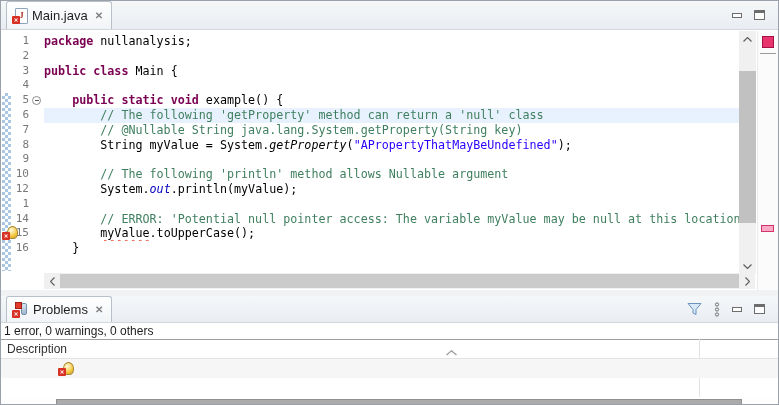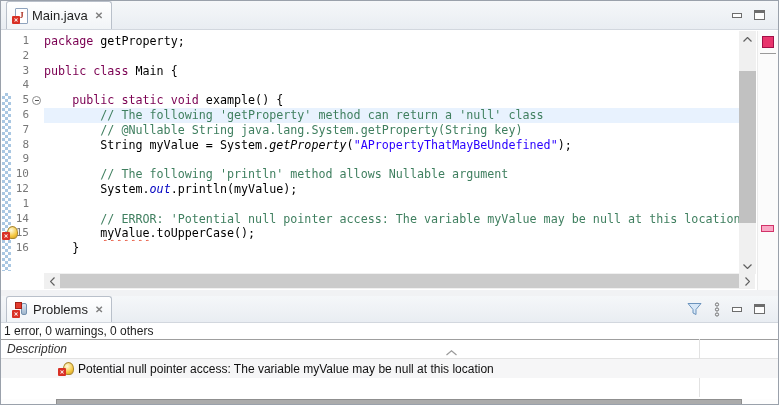--- a/index.html
+++ b/index.html
@@ -57,21 +57,21 @@
                   background:radial-gradient(circle at 35% 30%, #fffbe0, #f5c842 60%, #cf9a1f); border:1px solid #a8852c; }
   .bulb::after { content:"\2715"; position:absolute; left:0; bottom:0; width:8px; height:8px; background:#d93025; border-radius:1px;
                  color:#fff; font-size:5.5px; line-height:8px; text-align:center; font-weight:bold; font-family:"Liberation Sans",sans-serif; }
   .bulb-sm { position:relative; width:14px; height:14px; flex:0 0 14px; }
   .bulb-sm::before { content:""; position:absolute; left:5px; top:0; width:9px; height:11px; border-radius:50% 50% 42% 42%;
                   background:radial-gradient(circle at 35% 30%, #fffbe0, #f5c842 60%, #cf9a1f); border:1px solid #a8852c; }
   .bulb-sm::after { content:"\2715"; position:absolute; left:0; bottom:0; width:8px; height:8px; background:#d93025; border-radius:1px;
                  color:#fff; font-size:5.5px; line-height:8px; text-align:center; font-weight:bold; }
 
   
-  .tk-keyword { color:#7B0052; font-weight:normal; }
+  .tk-keyword { color:#7B0052; font-weight:bold; }
   .tk-comment { color:#3F7F5F; }
   .tk-string { color:#2A00FF; }
   .tk-static_method { font-style:italic; }
   .tk-static_field { color:#0000C0; font-style:italic; }
   .tk-error { text-decoration:underline wavy #e4452a 1px; text-underline-offset:2px; }
 
   
   .vscroll { position:absolute; top:1px; right:22px; width:17px; height:243px; background:#f0f0f0; }
   .vscroll .arr { position:absolute; left:0; width:100%; height:16px; display:flex; align-items:center; justify-content:center; }
   .vscroll .arr.up { top:0; } .vscroll .arr.down { bottom:0; }
@@ -86,21 +86,21 @@
   .hscroll .arr { position:absolute; top:0; width:16px; height:100%; display:flex; align-items:center; justify-content:center; }
   .hscroll .arr.left { left:0; } .hscroll .arr.right { right:0; }
   .hscroll .thumb { position:absolute; left:16px; right:16px; top:1px; bottom:1px; background:#cbcbcb; }
 
   .sash { position:absolute; top:289px; left:0; width:100%; height:6px; background:#f1f2f4; }
 
   
   .problems-pane { position:absolute; top:295px; left:0; width:100%; height:109px; background:#fff;padding-left:32px; }
   .p-summary { position:absolute; top:27px; left:0; right:0; height:16px; background:#fff; font-size:12px; color:#1c1c1c; line-height:16px; padding-left:3px; }
   .p-header { position:absolute; top:43px; left:0; right:0; height:20px; background:#fff; border-top:1px solid #9f9f9f; border-bottom:1px solid #e3e3e3;
-              font-size:12px; color:#333; line-height:18px; padding-left:6px;font-style:italic; }
+              font-size:12px; color:#333; line-height:18px; padding-left:6px; }
   .sort-ind { position:absolute; left:445px; top:3px; }
   .col-sep { position:absolute; left:698px; top:43px; bottom:8px; width:1px; background:#e2e2e2; }
 
   .p-rows { position:absolute; top:63px; left:0; right:0; }
   .p-row { position:relative; height:19px; background:#f6f6f7; margin-bottom:1px; display:flex; align-items:center; font-size:12px; color:#111; }
   .tw-toggle { margin-left:8px; width:11px; flex:0 0 11px; display:flex; align-items:center; }
   .err-circle { margin-left:7px; width:14px; height:14px; flex:0 0 14px; border-radius:50%; position:relative;
                 background:radial-gradient(circle at 35% 30%, #ff8577, #e0241a 65%, #a80f0a); }
   .err-circle::after { content:"\2715"; position:absolute; inset:0; color:#fff; font-size:8px; font-weight:bold; text-align:center; line-height:14px; }
   .p-row .lbl { margin-left:6px; white-space:nowrap; }
@@ -129,21 +129,21 @@
         <span class="ico-max"></span>
       </div>
     </div>
 
     <div class="editor-body">
       <div class="diff-strip"></div>
       <div class="code-lines">
           <div class="cl">
             <span class="ln">1</span>
             <span class="fold"></span>
-            <span class="body"><span class="tk-keyword">package</span><span class="tk-plain"> getProperty;</span></span>
+            <span class="body"><span class="tk-keyword">package</span><span class="tk-plain"> nullanalysis;</span></span>
           </div>
           <div class="cl">
             <span class="ln">2</span>
             <span class="fold"></span>
             <span class="body"></span>
           </div>
           <div class="cl">
             <span class="ln">3</span>
             <span class="fold"></span>
             <span class="body"><span class="tk-keyword">public class</span><span class="tk-plain"> Main {</span></span>
@@ -287,21 +287,20 @@
         <svg width="11" height="6">
             <polyline points="0.5,5 5.5,0.8 10.5,5" fill="none" stroke="#9a9a9a" stroke-width="1.2"></polyline>
           </svg>
       </span>
     </div>
     <div class="col-sep"></div>
 
     <div class="p-rows">
       <div class="p-row item">
         <span class="bulb-sm"></span>
-        <span class="lbl">Potential null pointer access: The variable myValue may be null at this location</span>
       </div>
     </div>
 
     <div class="p-hscroll">
       <span class="thumb"></span>
     </div>
   </div>
 </div>
 
 </body></html>

